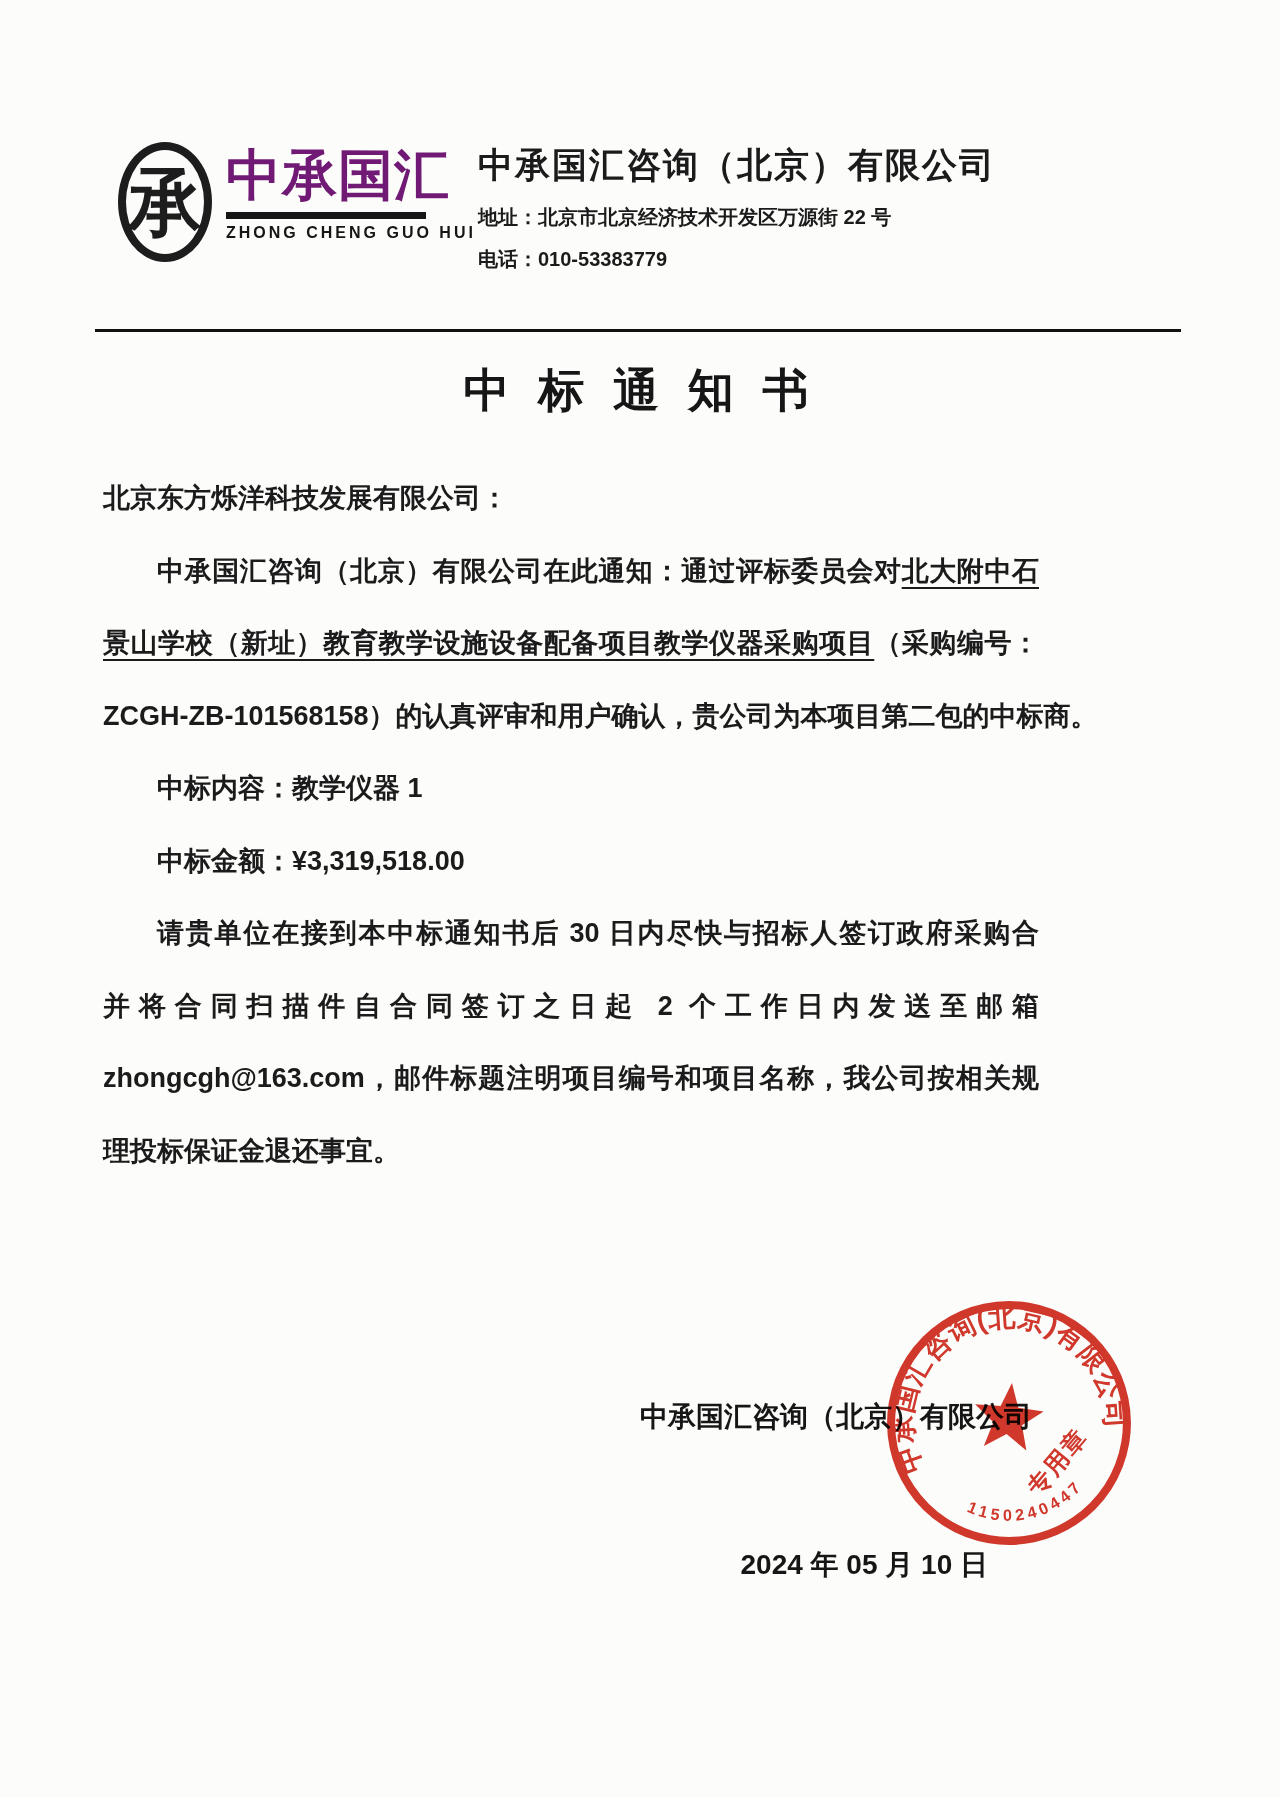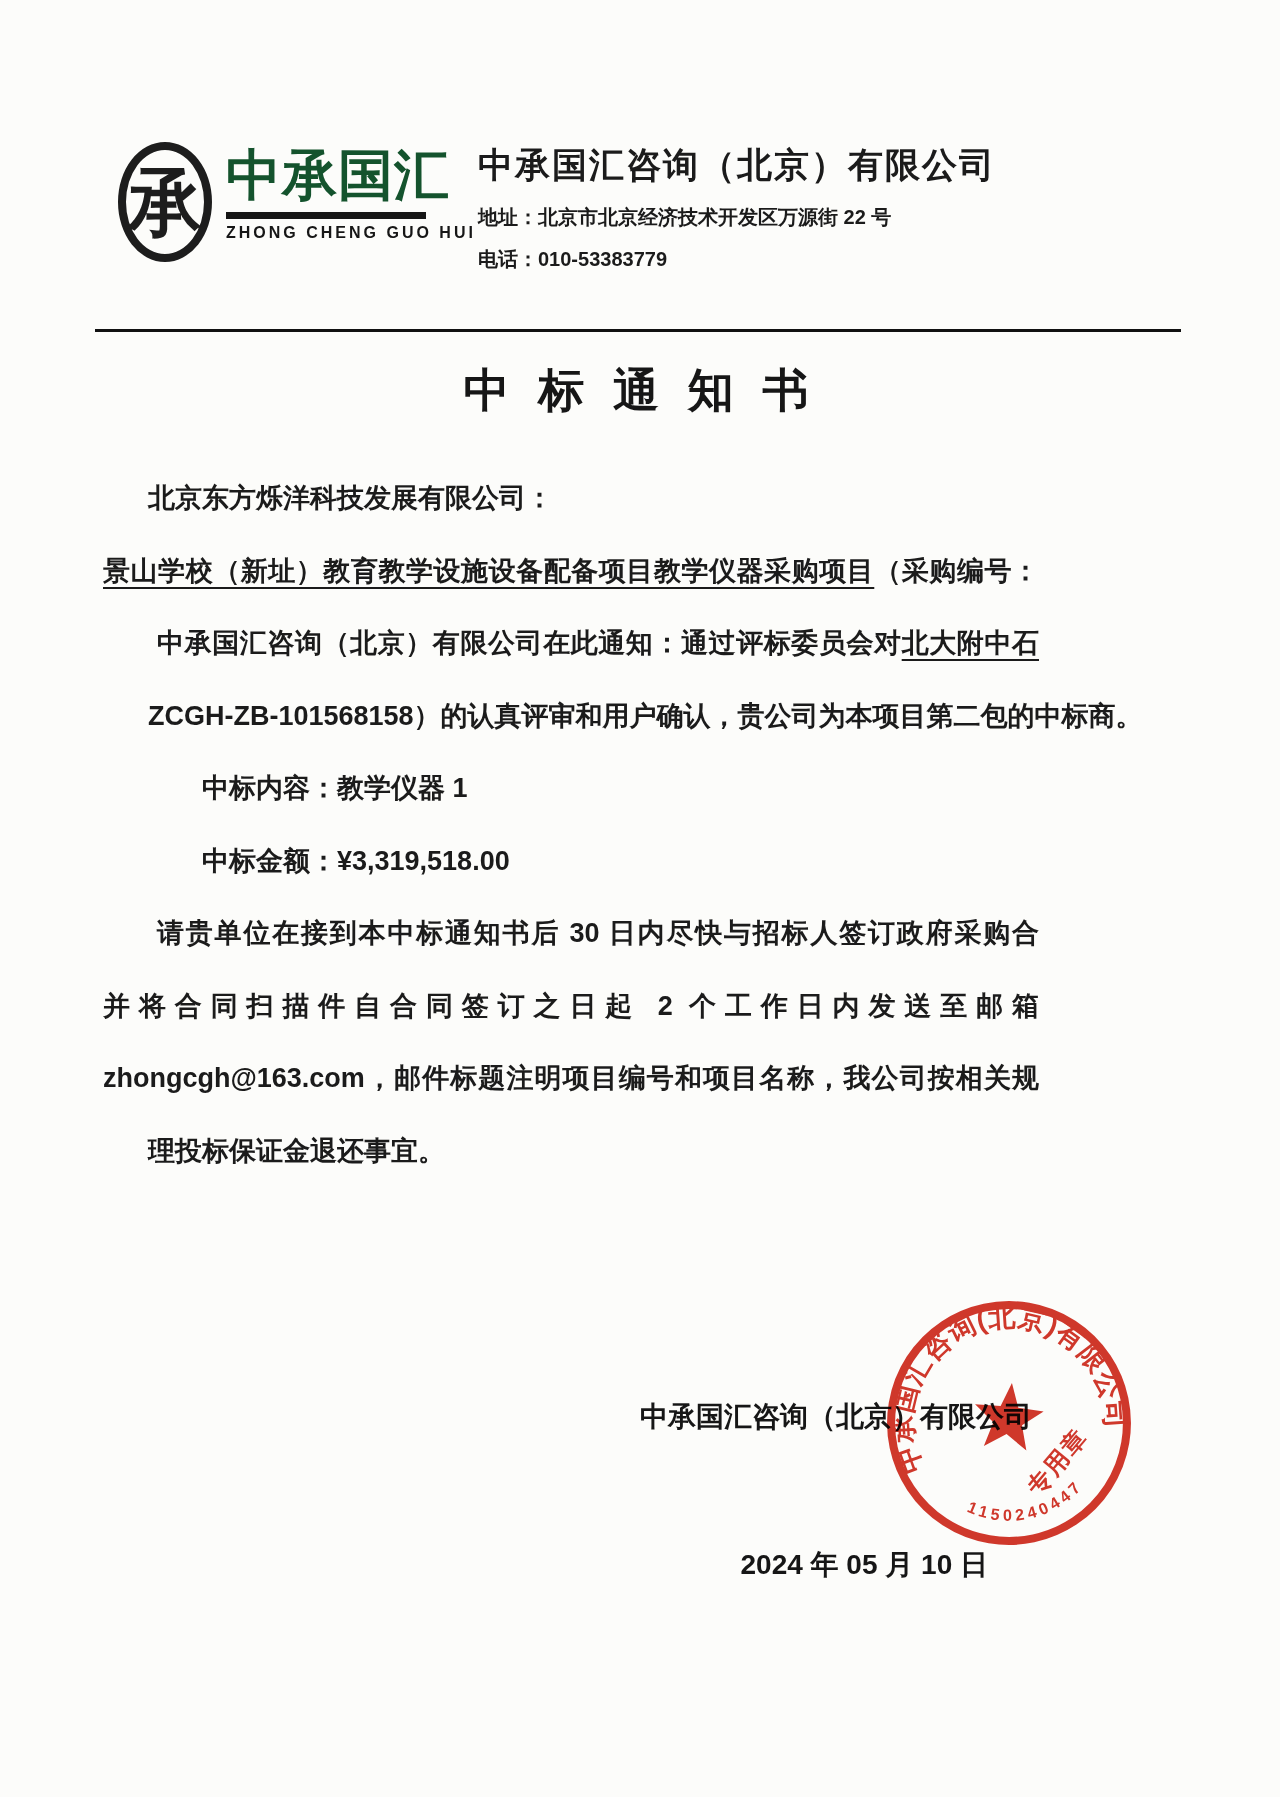--- a/index.html
+++ b/index.html
@@ -15,42 +15,42 @@
 
   
   .header{position:absolute;left:118px;top:138px;right:90px;display:flex;align-items:flex-start;}
   .logo-block{display:flex;align-items:flex-start;}
   .logo-oval{
     width:78px;height:104px;border:8px solid #1d1d1d;border-radius:50%;
     display:flex;align-items:center;justify-content:center;flex:0 0 auto;margin-top:4px;
   }
   .logo-char{font-family:"DejaVu Serif",serif;font-size:74px;font-weight:700;line-height:1;color:#1d1d1d;}
   .wordmark-stack{margin-left:14px;width:200px;}
-  .wordmark{font-size:55px;font-weight:900;letter-spacing:1px;line-height:1.35;color:#14532d;white-space:nowrap;}
+  .wordmark{font-size:55px;font-weight:900;letter-spacing:1px;line-height:1.35;color:#701a75;white-space:nowrap;}
   .wordmark-rule{height:7px;background:#161616;margin:0 0 5px 0;}
   .romanized{font-size:16px;font-weight:800;letter-spacing:3px;color:#161616;white-space:nowrap;}
   .header-info{margin-left:52px;padding-top:4px;}
   .company-name{font-size:35px;font-weight:700;letter-spacing:2px;white-space:nowrap;}
   .addr,.tel{font-size:20px;font-weight:600;margin-top:15px;white-space:nowrap;}
   .tel{}
 
   .hr{position:absolute;left:95px;top:329px;width:1086px;height:3px;background:#111;}
 
   
   .title{
     position:absolute;left:0;right:0;top:360px;text-align:center;
     font-size:46px;font-weight:700;letter-spacing:8px;color:#161616;
   }
 
   
   .body-text{
     position:absolute;left:103px;top:462px;width:936px;
     font-size:27px;font-weight:600;color:#1b1b1b;
   }
-  .line{line-height:72.5px;height:72.5px;white-space:nowrap;margin-left:45px;}
+  .line{line-height:72.5px;height:72.5px;white-space:nowrap;}
   .jline{
     line-height:72.5px;height:72.5px;white-space:normal;
     text-align:justify;text-align-last:justify;overflow:hidden;
   }
   .indent{text-indent:2em;}
   .ul{text-decoration:underline;text-decoration-thickness:2px;text-underline-offset:7px;}
 
   
   .signature{
     position:absolute;top:1398px;left:0;width:1032px;text-align:right;
@@ -92,23 +92,23 @@
     </div>
   </div>
 
   <div class="hr"></div>
 
   <div class="title">中 标 通 知 书</div>
 
   <div class="body-text">
     <div class="line">北京东方烁洋科技发展有限公司：</div>
 
+    <div class="jline indent"><span>中承国汇咨询（北京）有限公司在此通知：通过评标委员会对</span><span class="ul">北大附中石</span></div>
+
     <div class="jline"><span class="ul">景山学校（新址）教育教学设施设备配备项目教学仪器采购项目</span><span>（采购编号：</span></div>
-
-    <div class="jline indent"><span>中承国汇咨询（北京）有限公司在此通知：通过评标委员会对</span><span class="ul">北大附中石</span></div>
 
     <div class="line">ZCGH-ZB-101568158）的认真评审和用户确认，贵公司为本项目第二包的中标商。</div>
 
     <div class="line indent">中标内容：教学仪器 1</div>
 
     <div class="line indent">中标金额：¥3,319,518.00</div>
 
     <div class="jline indent">请贵单位在接到本中标通知书后 30 日内尽快与招标人签订政府采购合同，</div>
     <div class="jline">并将合同扫描件自合同签订之日起 2 个工作日内发送至邮箱</div>
     <div class="jline">zhongcgh@163.com，邮件标题注明项目编号和项目名称，我公司按相关规定办</div>

